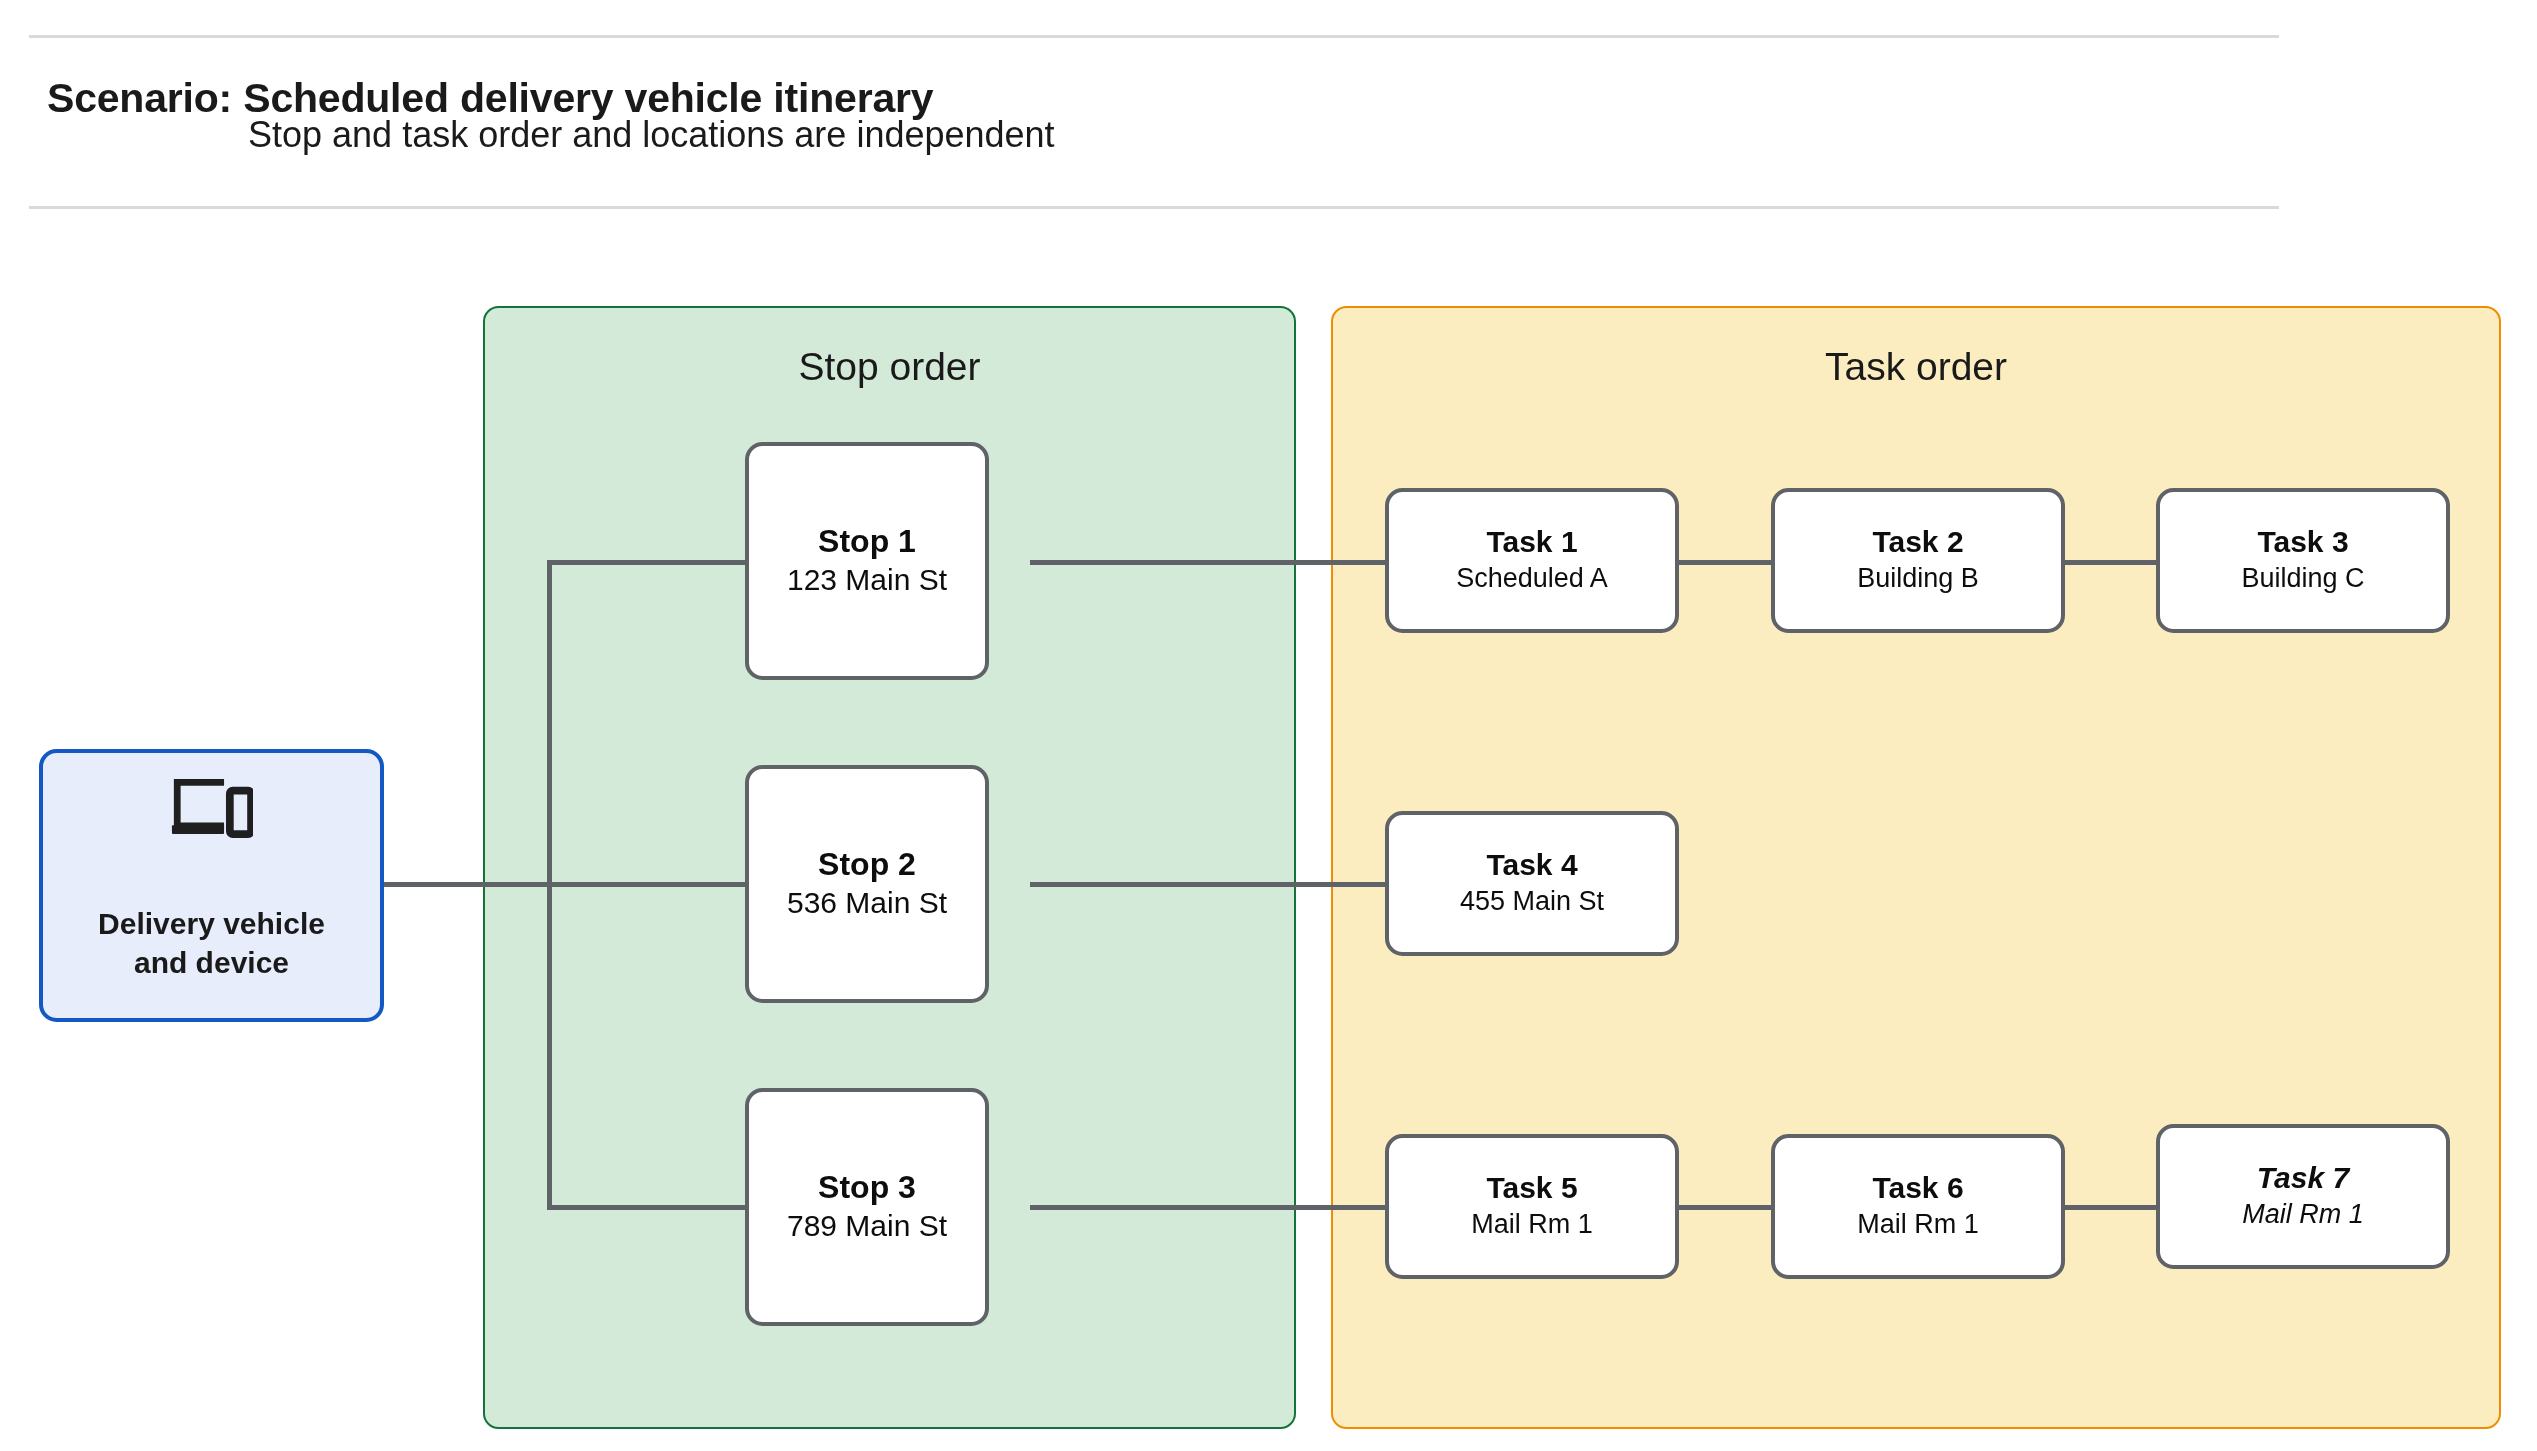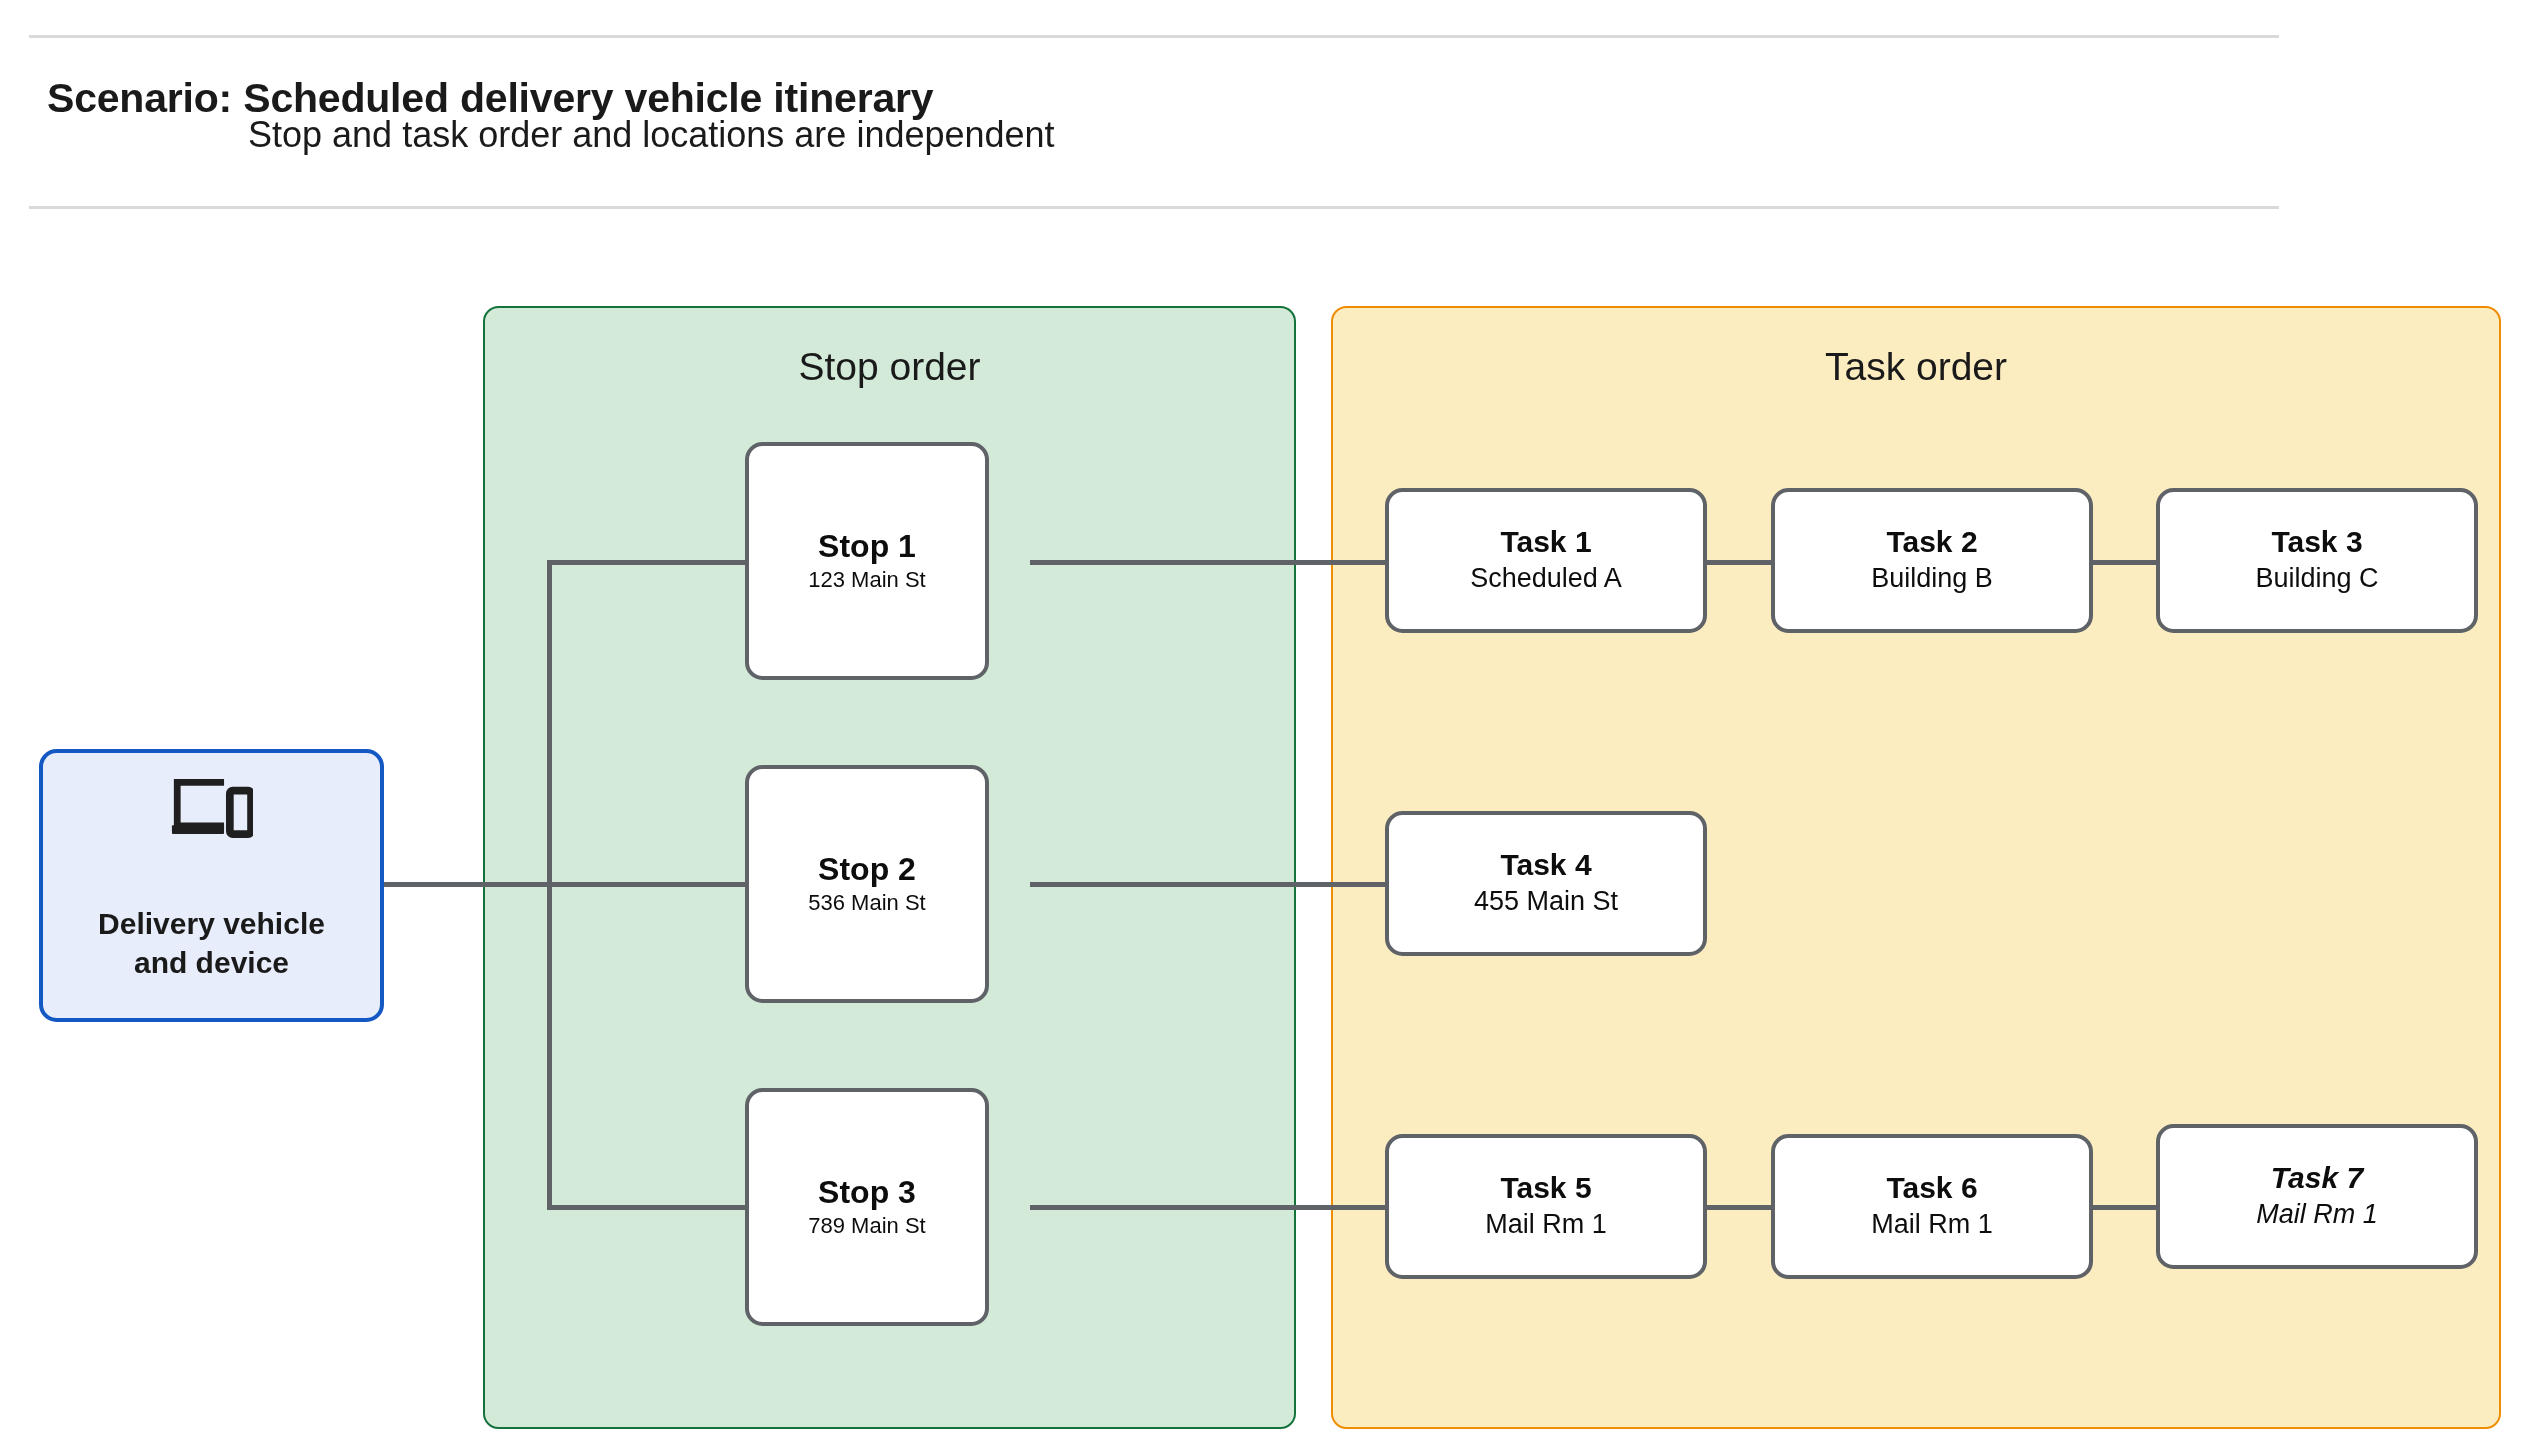--- a/index.html
+++ b/index.html
@@ -129,28 +129,28 @@
     justify-content: center;
     z-index: 5;
   }
   .card-title {
     font-size: 32px;
     font-weight: 700;
     color: #0d0d0d;
     line-height: 1.15;
   }
   .card-sub {
-    font-size: 22px;
+    font-size: 30px;
     font-weight: 400;
     color: #0d0d0d;
     line-height: 1.3;
     margin-top: 1px;
   }
   .card-stop { width: 244px; height: 238px; }
-  .card-task { width: 322px; height: 145px; }
+  .card-task { width: 294px; height: 145px; }
   .card-task .card-title { font-size: 30px; }
   .card-task .card-sub { font-size: 27px; margin-top: 1.9px; }
 
   
   .wire {
     position: absolute;
     background: #5f6368;
     z-index: 1;
   }
   .wire-h { height: 4.8px; }

